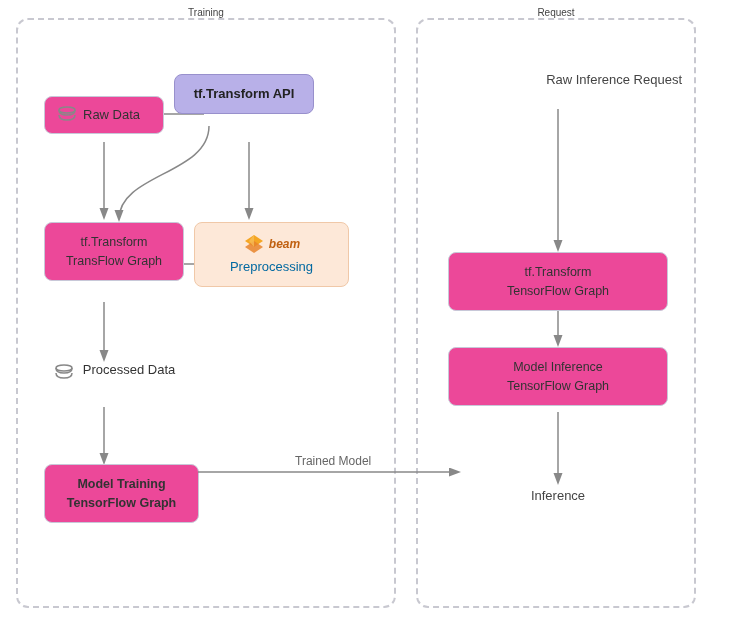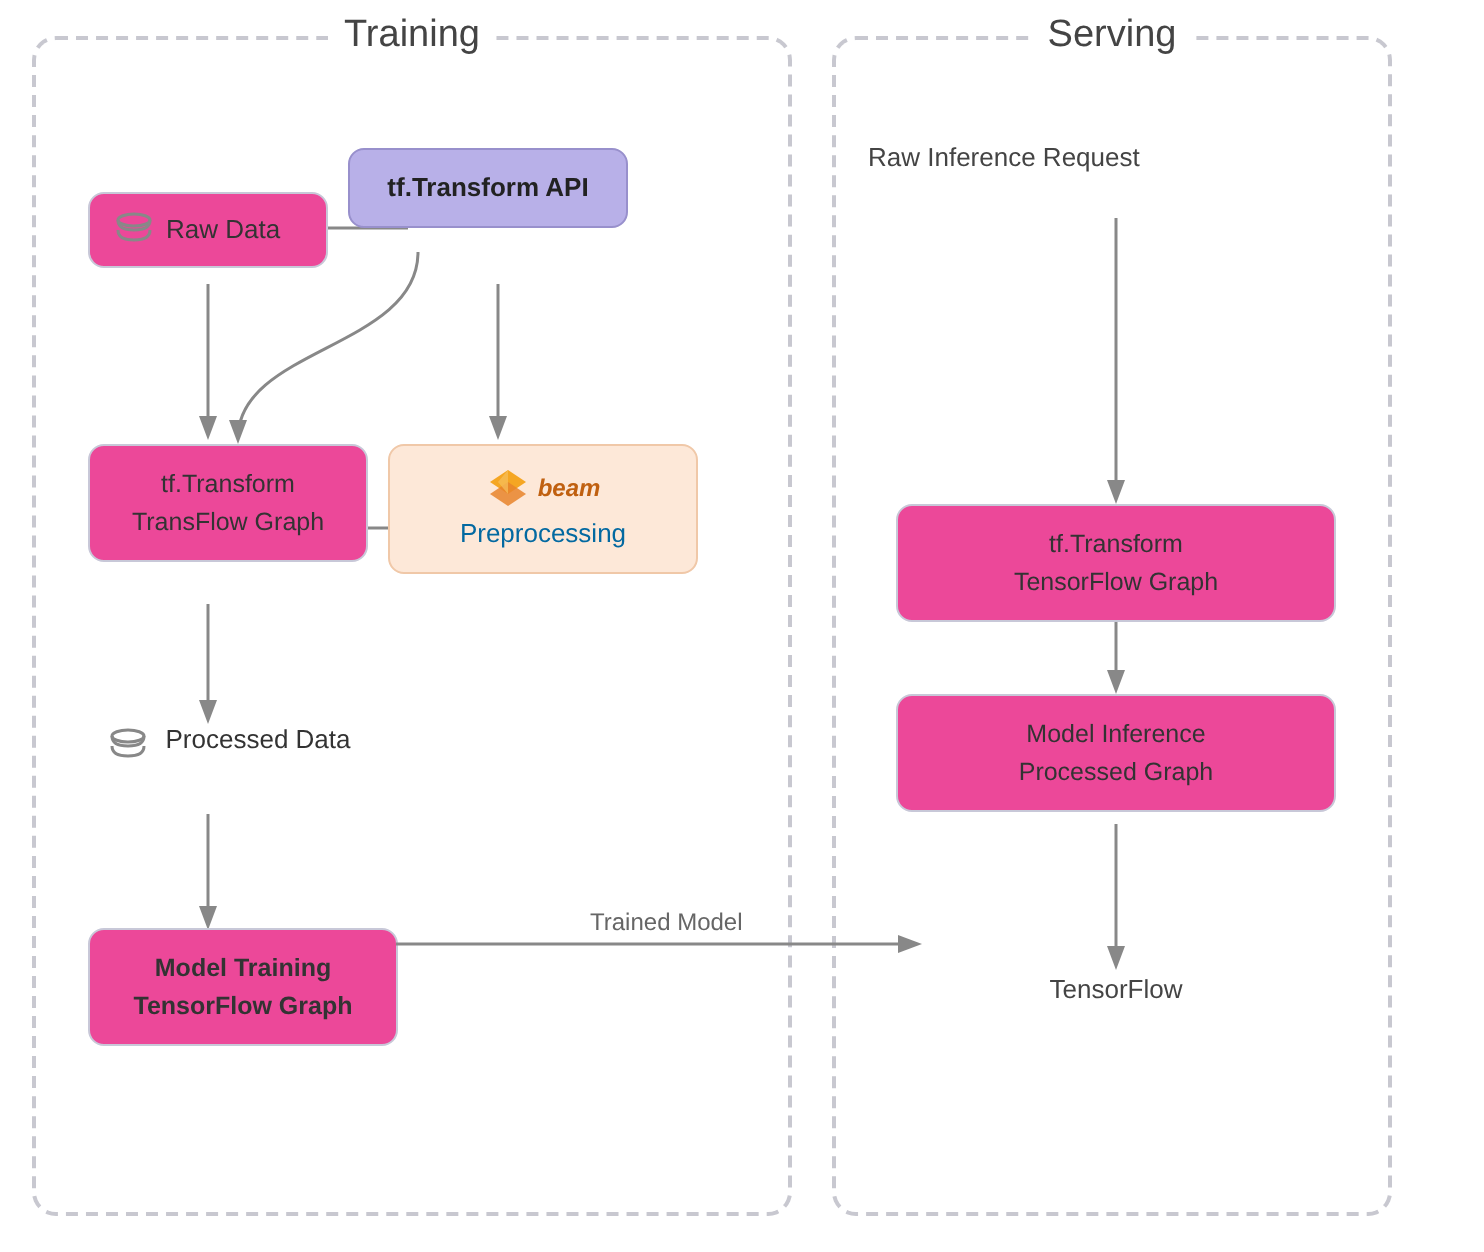--- a/index.html
+++ b/index.html
@@ -34,21 +34,21 @@
       width: 290px;
       height: 100%;
     }
     .panel-label {
       position: absolute;
       top: -13px;
       left: 50%;
       transform: translateX(-50%);
       background: #fff;
       padding: 0 8px;
-      font-size: 19px;
+      font-size: 10px;
       color: #444;
       font-weight: 400;
     }
 
     
     .box {
       border: 1.5px solid #c8c8d8;
       border-radius: 8px;
       background: #ec4899;
       padding: 8px 16px;
@@ -174,60 +174,60 @@
         <div class="box" style="width:155px; padding:10px 12px; text-align:center;">
           <span style="font-size:12.5px; color:#333; white-space:pre-line;">Model Training
 TensorFlow Graph</span>
         </div>
       </div>
 
     </div>
   </div>
 
   <div class="panel panel-serving" style="width:280px;">
-    <span class="panel-label">Serving</span>
+    <span class="panel-label">Request</span>
 
     <div style="position:relative; width:248px; height:545px; margin-top:18px;">
       <svg class="arrows-svg" xmlns="http://www.w3.org/2000/svg">
         <defs>
           <marker id="arrowhead2" markerWidth="8" markerHeight="8" refX="6" refY="3" orient="auto">
             <path d="M0,0 L0,6 L8,3 z" fill="#888"></path>
           </marker>
           <marker id="arrowhead-right" markerWidth="8" markerHeight="8" refX="6" refY="3" orient="auto">
             <path d="M0,0 L0,6 L8,3 z" fill="#888"></path>
           </marker>
         </defs>
 
         <line x1="124" y1="55" x2="124" y2="195" stroke="#888" stroke-width="1.5" marker-end="url(#arrowhead2)"></line>
 
         <line x1="124" y1="245" x2="124" y2="290" stroke="#888" stroke-width="1.5" marker-end="url(#arrowhead2)"></line>
 
         <line x1="124" y1="358" x2="124" y2="428" stroke="#888" stroke-width="1.5" marker-end="url(#arrowhead2)"></line>
       </svg>
 
-      <div style="position:absolute; top:16px; left:0; width:248px; text-align:left;">
+      <div style="position:absolute; top:16px; left:0; width:248px; text-align:right;">
         <span style="font-size:13px; color:#444;">Raw Inference Request</span>
       </div>
 
       <div style="position:absolute; top:198px; left:14px; width:220px;">
         <div class="box" style="width:220px; padding:10px 12px; text-align:center;">
           <span style="font-size:12.5px; color:#333; white-space:pre-line;">tf.Transform
 TensorFlow Graph</span>
         </div>
       </div>
 
       <div style="position:absolute; top:293px; left:14px; width:220px;">
         <div class="box" style="width:220px; padding:10px 12px; text-align:center;">
           <span style="font-size:12.5px; color:#333; white-space:pre-line;">Model Inference
-Processed Graph</span>
+TensorFlow Graph</span>
         </div>
       </div>
 
       <div style="position:absolute; top:432px; left:0; width:248px; text-align:center;">
-        <span style="font-size:13px; color:#444;">TensorFlow</span>
+        <span style="font-size:13px; color:#444;">Inference</span>
       </div>
     </div>
   </div>
 
 </div>
 
 <svg style="position:fixed; top:0; left:0; width:742px; height:626px; pointer-events:none;" xmlns="http://www.w3.org/2000/svg">
   <defs>
     <marker id="arrowhead-trained" markerWidth="8" markerHeight="8" refX="6" refY="3" orient="auto">
       <path d="M0,0 L0,6 L8,3 z" fill="#888"></path>

